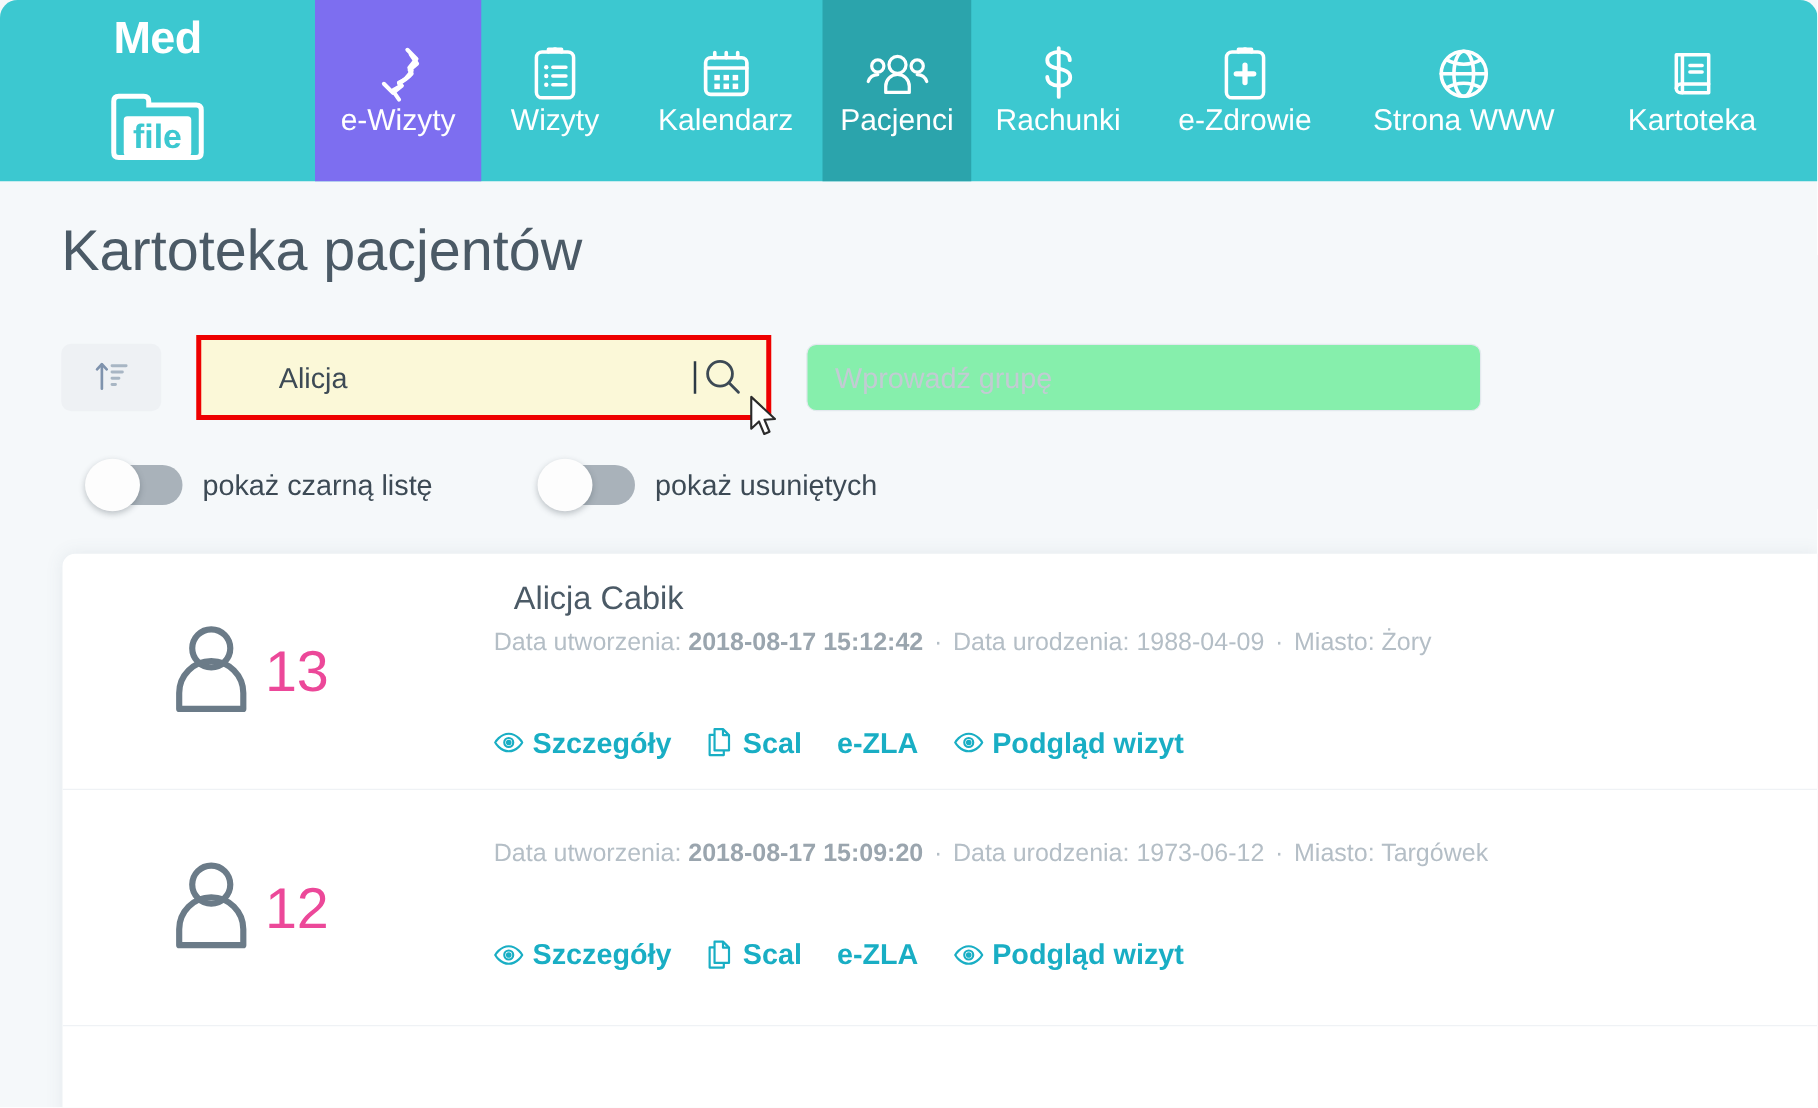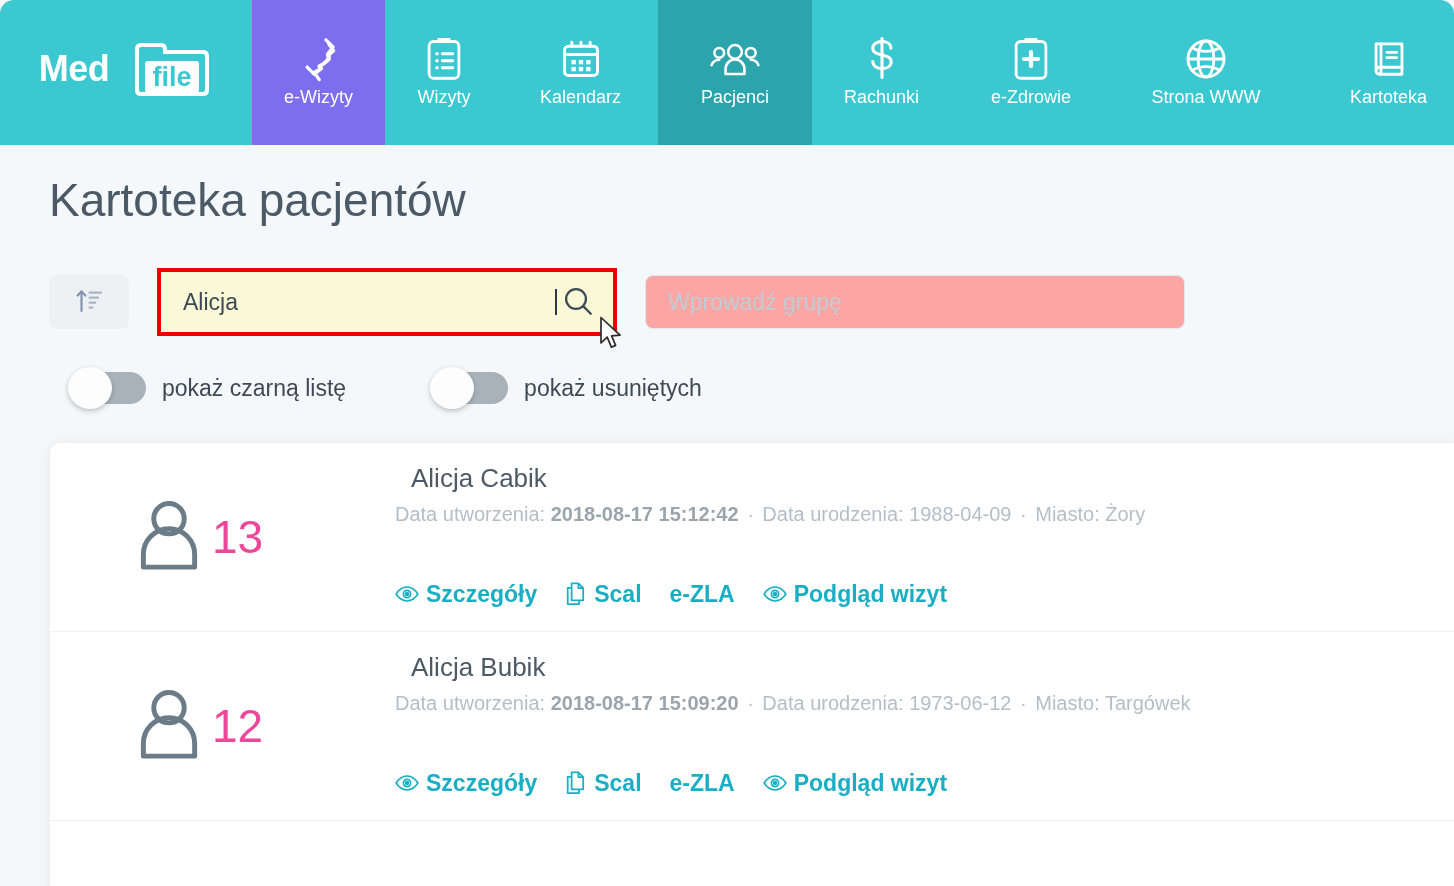--- a/index.html
+++ b/index.html
@@ -39,20 +39,21 @@
     display: flex;
     align-items: center;
     justify-content: center;
     flex: 0 0 auto;
   }
   .brand-inner {
     display: flex;
     align-items: center;
     gap: 22px;
     transform: translateY(-4px);
+    flex-direction: column;
   }
   .brand-med {
     font-size: 36px;
     font-weight: bold;
     color: #ffffff;
     letter-spacing: -0.5px;
   }
   .brand-file-wrap {
     position: relative;
     width: 82px;
@@ -72,21 +73,21 @@
     padding-bottom: 6px;
     user-select: none;
   }
   .navtab .navicon {
     height: 52px;
     display: flex;
     align-items: flex-end;
     justify-content: center;
   }
   .navtab .navlabel {
-    font-size: 18px;
+    font-size: 24px;
     line-height: 26px;
     white-space: nowrap;
   }
   .navtab.purple { background: #7d6ef0; }
   .navtab.active { background: #2ba4ac; }
 
   
   #page-title {
     position: absolute;
     left: 49px;
@@ -136,20 +137,21 @@
   #search-input {
     flex: 1 1 auto;
     border: none;
     outline: none;
     background: transparent;
     font-family: "Liberation Sans", sans-serif;
     font-size: 23px;
     color: #3d4a55;
     height: 100%;
     padding: 0;
+    margin-left: 40px;
   }
   #search-caret {
     width: 2px;
     height: 26px;
     background: #2d3a45;
     margin-left: -1px;
     flex: 0 0 auto;
   }
   #search-icon-btn {
     flex: 0 0 auto;
@@ -162,21 +164,21 @@
   }
 
   #group-input {
     position: absolute;
     left: 596px;
     top: 0px;
     width: 540px;
     height: 54px;
     border: 1px solid #e4e9ee;
     border-radius: 8px;
-    background: #fca5a5;
+    background: #86efac;
     font-family: "Liberation Sans", sans-serif;
     font-size: 23px;
     color: #4b5a66;
     padding: 0 22px;
     outline: none;
   }
   #group-input::placeholder { color: #c2cbd3; }
 
   
   #toggle-row {
@@ -359,21 +361,21 @@
           <rect x="10.8" y="12.5" width="2.4" height="2.4" fill="#ffffff" stroke="none"></rect>
           <rect x="14.8" y="12.5" width="2.4" height="2.4" fill="#ffffff" stroke="none"></rect>
           <rect x="6.8" y="16.3" width="2.4" height="2.4" fill="#ffffff" stroke="none"></rect>
           <rect x="10.8" y="16.3" width="2.4" height="2.4" fill="#ffffff" stroke="none"></rect>
           <rect x="14.8" y="16.3" width="2.4" height="2.4" fill="#ffffff" stroke="none"></rect>
         </svg>
       </span>
       <span class="navlabel">Kalendarz</span>
     </div>
 
-    <div class="navtab active" style="width:154px">
+    <div class="navtab active" style="width:119px">
       <span class="navicon">
         <svg width="52" height="44" viewBox="0 0 32 22" fill="none" stroke="#ffffff" stroke-width="1.6" stroke-linecap="round" stroke-linejoin="round">
           <circle cx="16" cy="6" r="4.2"></circle>
           <path d="M10.2 19.6v-3.1a5.8 5.8 0 0111.6 0v3.1z"></path>
           <circle cx="6.3" cy="6.6" r="3"></circle>
           <path d="M1.6 14.2a5 5 0 014.7-3.4"></path>
           <circle cx="25.7" cy="6.6" r="3"></circle>
           <path d="M30.4 14.2a5 5 0 00-4.7-3.4"></path>
         </svg>
       </span>
@@ -538,21 +540,20 @@
       <div class="patient-avatar">
         <span>
           <svg width="62" height="74" viewBox="0 0 22 26" fill="none" stroke="#6b7b88" stroke-width="1.75" stroke-linecap="round" stroke-linejoin="round">
             <circle cx="11" cy="7.2" r="5.4"></circle>
             <path d="M1.9 24.4v-4.5a9.1 9.1 0 0118.2 0v4.5z"></path>
           </svg>
         </span>
         <span class="patient-count">12</span>
       </div>
       <div class="patient-info">
-        <div class="patient-name">Alicja Bubik</div>
         <div class="patient-meta">
           <span>Data utworzenia:</span>
           <span class="strong">2018-08-17 15:09:20</span>
           <span class="sep">·</span>
           <span>Data urodzenia:</span>
           <span class="val">1973-06-12</span>
           <span class="sep">·</span>
           <span>Miasto:</span>
           <span class="val">Targówek</span>
         </div>

